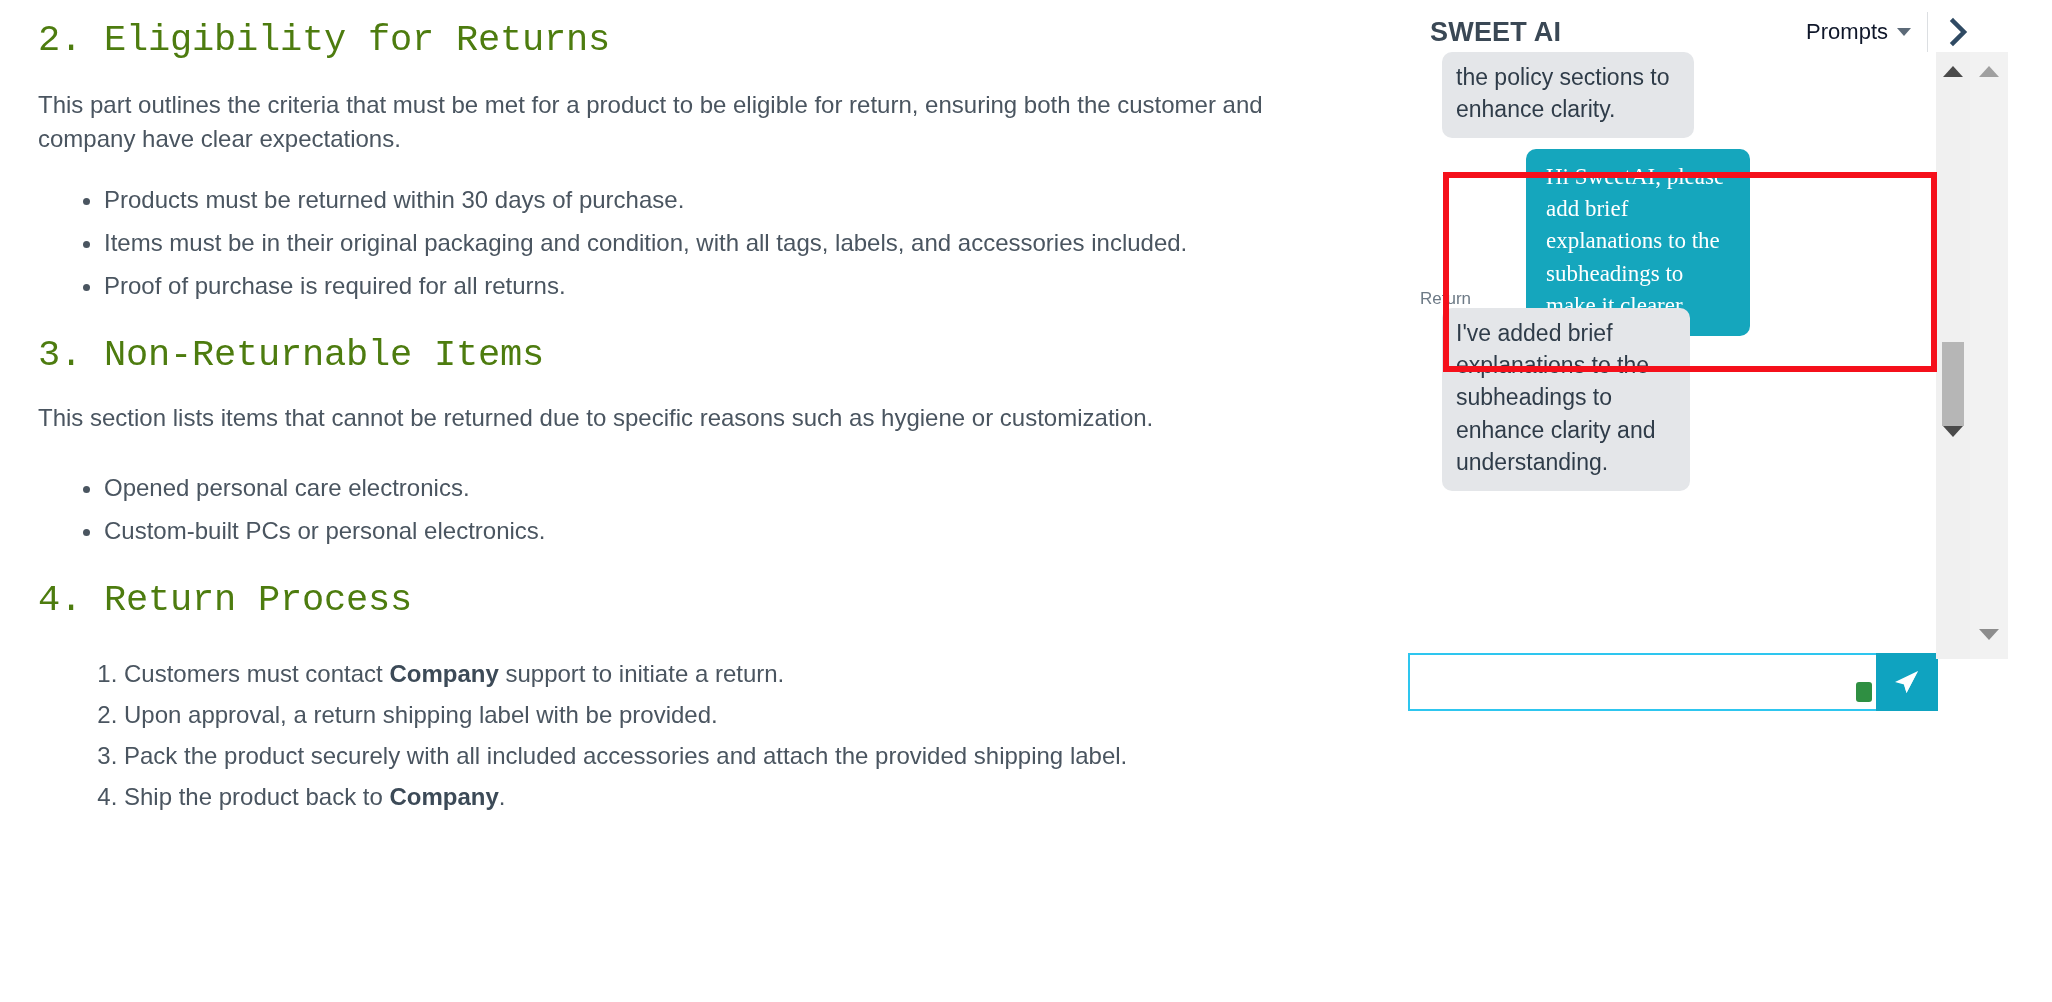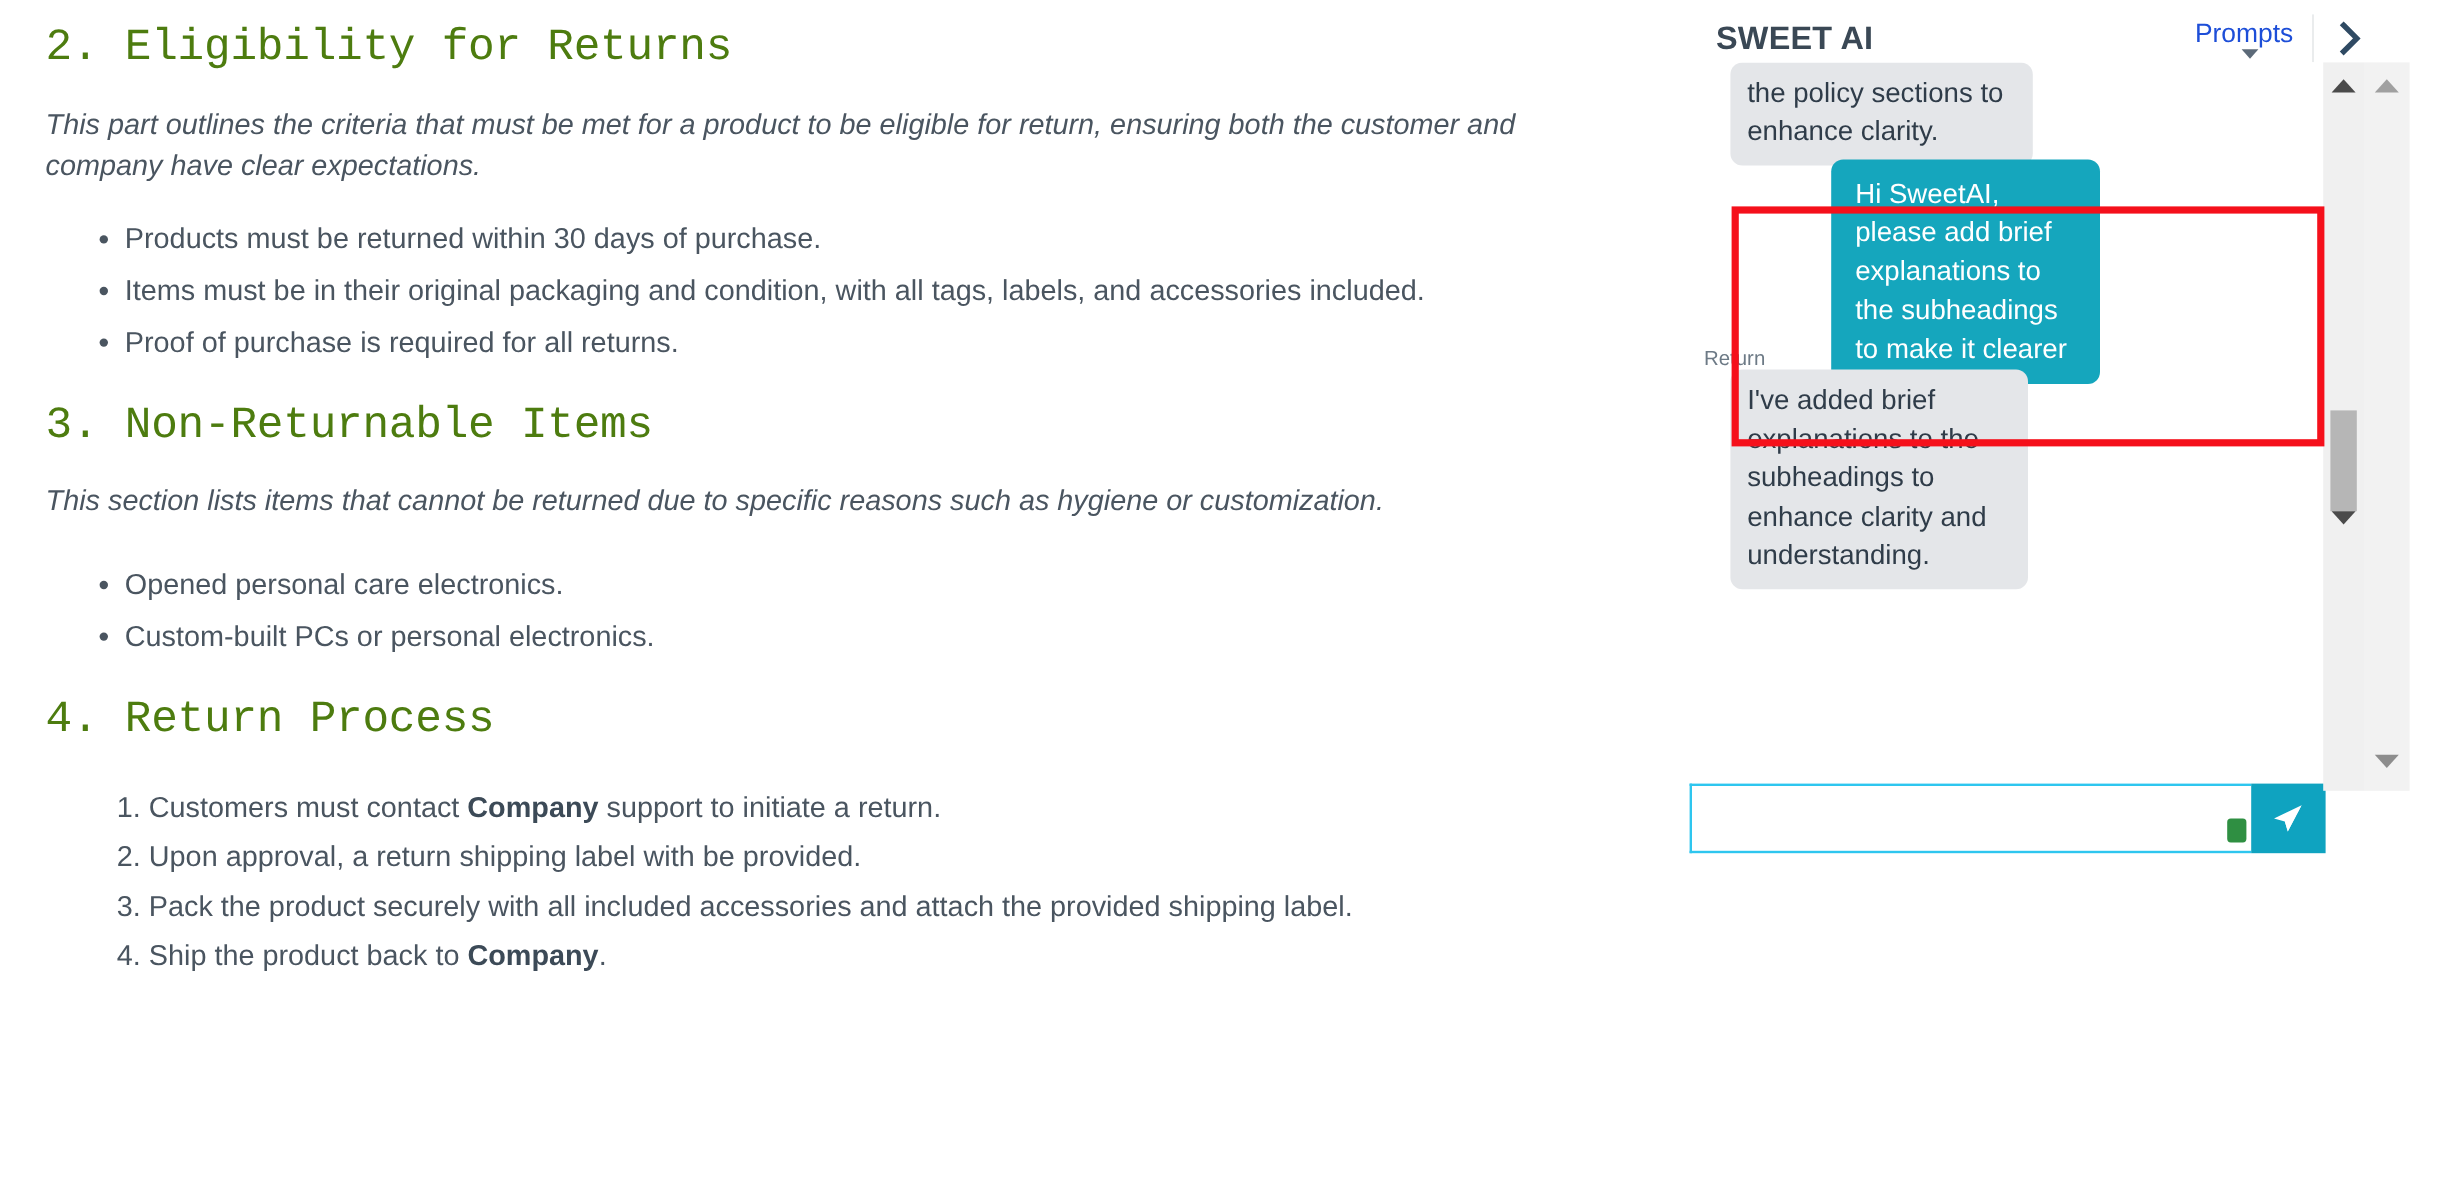--- a/index.html
+++ b/index.html
@@ -37,21 +37,20 @@
     line-height: 1.2;
     letter-spacing: -0.2px;
   }
   h2.doc-heading.tight { margin-bottom: 24px; }
   p.doc-para {
     font-size: 24px;
     color: #4a5560;
     line-height: 1.42;
     margin: 0 0 26px 0;
     max-width: 1320px;
-    font-style: italic;
   }
   ul.doc-ul, ol.doc-ol {
     margin: 0 0 30px 0;
     padding-left: 66px;
     font-size: 24px;
     color: #4a5560;
     line-height: 1.42;
   }
   ul.doc-ul li, ol.doc-ol li {
     margin-bottom: 9px;
@@ -87,25 +86,24 @@
     font-size: 27px;
     font-weight: 600;
     color: #3a4855;
     letter-spacing: 0.2px;
     flex: 1;
   }
   #prompts-dropdown {
     display: flex;
     align-items: center;
     font-size: 22px;
-    color: #1d4ed8;
+    color: #0f172a;
     padding-right: 16px;
     cursor: pointer;
     white-space: nowrap;
-    flex-direction: column;
   }
   .caret-down {
     display: inline-block;
     width: 0; height: 0;
     border-left: 7px solid transparent;
     border-right: 7px solid transparent;
     border-top: 8px solid #5c6a78;
     margin-left: 9px;
   }
   .hdr-divider {
@@ -164,21 +162,21 @@
     display: block;
   }
   .sender-label {
     font-size: 17px;
     color: #6d7a86;
     padding: 7px 0 6px 2px;
   }
 
   
   #msg-bot-1 { position: absolute; left: 10px; top: 0px; width: 276px; }
-  #msg-user-1 { position: absolute; left: 118px; top: 81px; width: 224px; }
+  #msg-user-1 { position: absolute; left: 118px; top: 97px; width: 224px; font-family: Liberation Serif, serif; }
   #msg-sender-2 { position: absolute; left: 10px; top: 230px; }
   #msg-bot-2 { position: absolute; left: 10px; top: 256px; width: 272px; }
 
   
   #annotation-box {
     position: absolute;
     left: 1443px;
     top: 172px;
     width: 494px;
     height: 200px;

